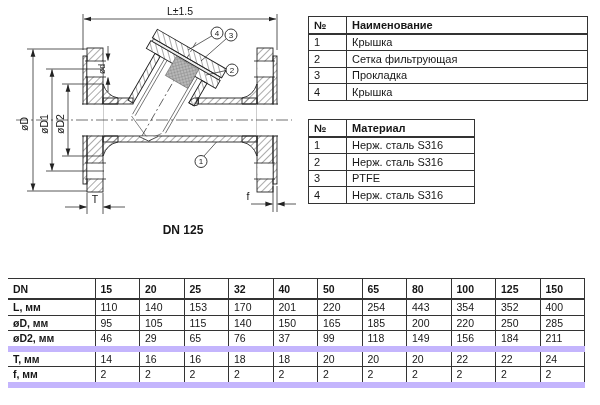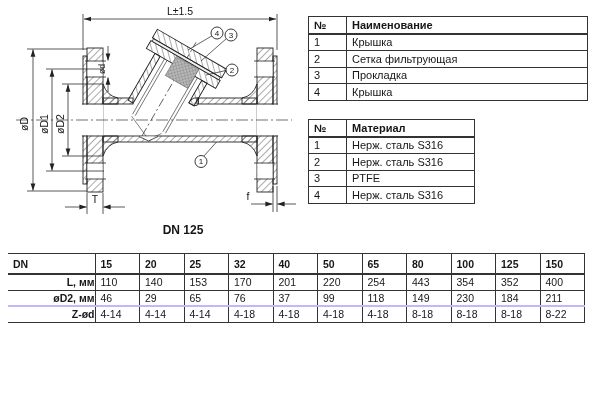--- a/index.html
+++ b/index.html
@@ -20,25 +20,25 @@
     border:1px solid #333;font-size:11px;padding:1px 5px;height:13.5px;
     text-align:left;white-space:nowrap;overflow:hidden;
   }
   .ptable th,.mtable th{font-weight:bold;border-bottom:2px solid #333;}
   
   .dtable{position:absolute;left:8px;top:253px;width:577px;table-layout:fixed;}
   .dtable th,.dtable td{
     border:1px solid #333;font-size:10.5px;padding:1px 0 1px 5px;height:12.5px;
     text-align:left;white-space:nowrap;overflow:hidden;
   }
-  .dtable{border-left:none;}
+  .dtable{border-left:none;margin-top:25px;}
   .dtable th{font-weight:bold;border-bottom:2px solid #333;height:17px;}
   .dtable th:first-child,.dtable td:first-child{border-left:none;}
-  .dtable td.rowlabel{font-weight:bold;text-align:right;}
-  .dtable tr.grp-end td{border-bottom:2px solid #c4b5fd;}
+  .dtable td.rowlabel{font-weight:bold;}
+  .dtable tr.grp-end td{border-bottom:6px solid #c4b5fd;}
 </style>
 </head>
 <body>
 
 <svg width="302" height="250" viewBox="0 0 302 250" style="position:absolute;left:0;top:0;">
   <defs>
     <pattern id="hatch" width="5" height="5" patternUnits="userSpaceOnUse" patternTransform="rotate(45)">
       <line x1="0" y1="0" x2="0" y2="5" stroke="#555" stroke-width="1"></line>
     </pattern>
     <pattern id="mesh" width="3" height="3" patternUnits="userSpaceOnUse" patternTransform="rotate(45)">
@@ -269,42 +269,70 @@
         <td>153</td>
         <td>170</td>
         <td>201</td>
         <td>220</td>
         <td>254</td>
         <td>443</td>
         <td>354</td>
         <td>352</td>
         <td>400</td>
       </tr>
+      <tr>
+        <td class="rowlabel">øD, мм</td>
+        <td>95</td>
+        <td>105</td>
+        <td>115</td>
+        <td>140</td>
+        <td>150</td>
+        <td>165</td>
+        <td>185</td>
+        <td>200</td>
+        <td>220</td>
+        <td>250</td>
+        <td>285</td>
+      </tr>
       <tr class="grp-end">
         <td class="rowlabel">øD2, мм</td>
         <td>46</td>
         <td>29</td>
         <td>65</td>
         <td>76</td>
         <td>37</td>
         <td>99</td>
         <td>118</td>
         <td>149</td>
-        <td>230</td>
+        <td>156</td>
         <td>184</td>
         <td>211</td>
       </tr>
       <tr>
-        <td class="rowlabel">Z-ød</td>
-        <td>4-14</td>
-        <td>4-14</td>
-        <td>4-14</td>
-        <td>4-18</td>
-        <td>4-18</td>
-        <td>4-18</td>
-        <td>4-18</td>
-        <td>8-18</td>
-        <td>8-18</td>
-        <td>8-18</td>
-        <td>8-22</td>
+        <td class="rowlabel">T, мм</td>
+        <td>14</td>
+        <td>16</td>
+        <td>16</td>
+        <td>18</td>
+        <td>18</td>
+        <td>20</td>
+        <td>20</td>
+        <td>20</td>
+        <td>22</td>
+        <td>22</td>
+        <td>24</td>
+      </tr>
+      <tr class="grp-end">
+        <td class="rowlabel">f, мм</td>
+        <td>2</td>
+        <td>2</td>
+        <td>2</td>
+        <td>2</td>
+        <td>2</td>
+        <td>2</td>
+        <td>2</td>
+        <td>2</td>
+        <td>2</td>
+        <td>2</td>
+        <td>2</td>
       </tr>
     </tbody>
 </table>
 
 </body></html>

